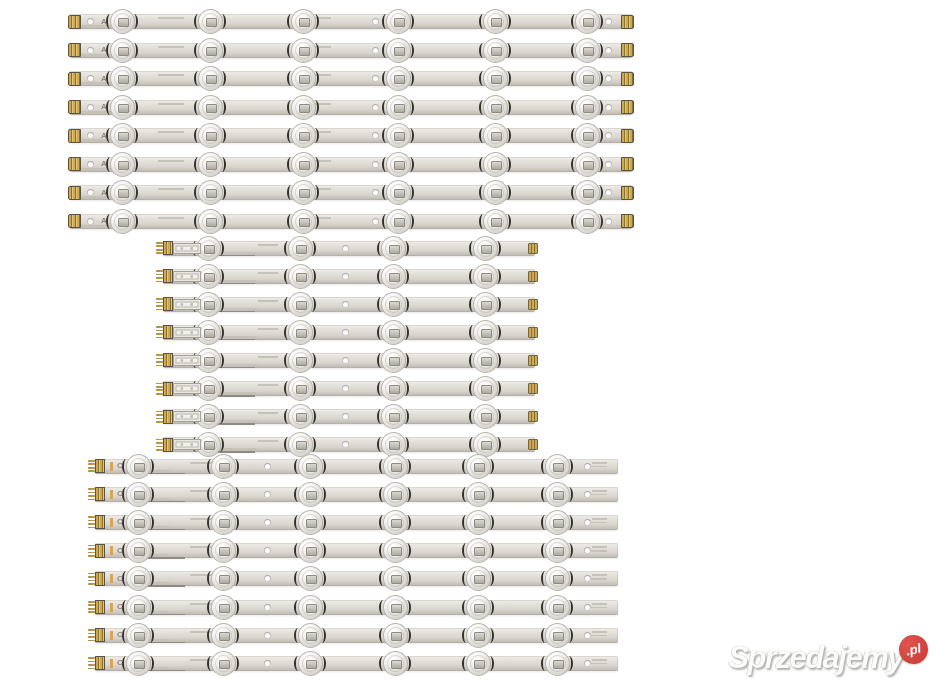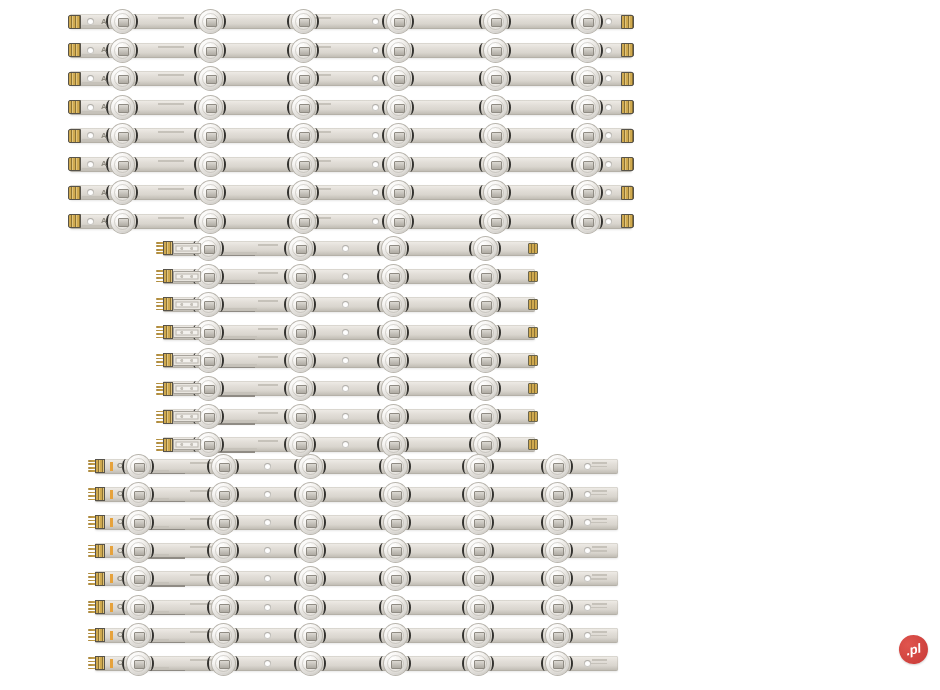--- a/index.html
+++ b/index.html
@@ -1068,17 +1068,18 @@
             <div class="pin"></div>
             <div class="pin"></div>
             <div class="pin"></div>
             <div class="pin"></div>
           </div>
           <div class="conn conn-sm"></div>
         </div>
       </div>
     </div>
   <div class="watermark">
+    <span class="wm-text">Sprzedajemy</span>
     <span class="wm-badge">
         <span>.pl</span>
       </span>
   </div>
 </div>
 
 </body></html>

